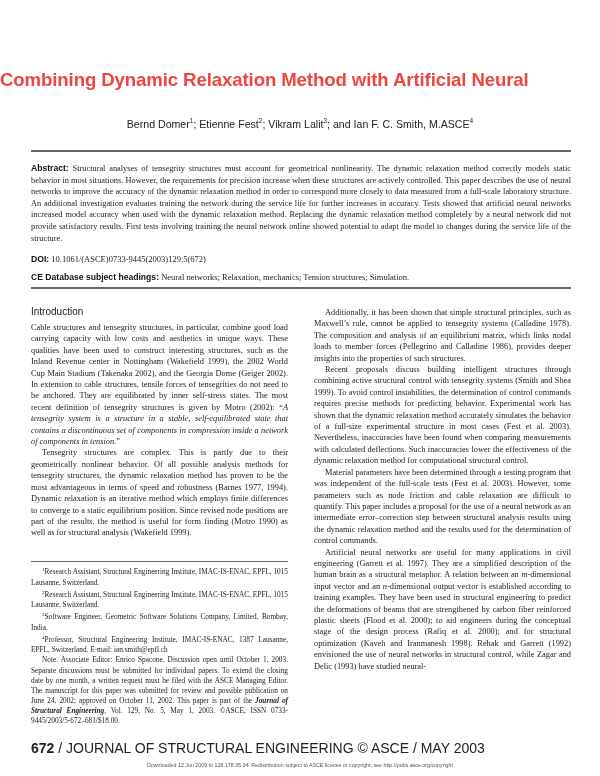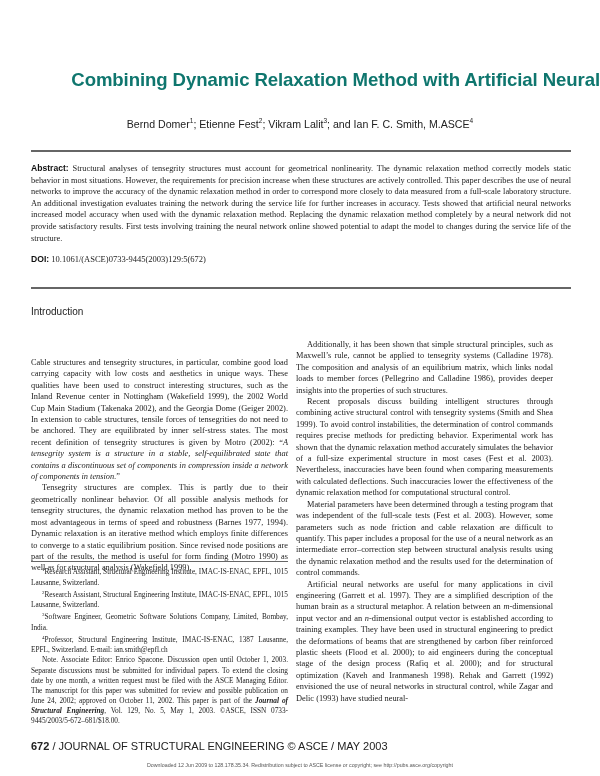--- a/index.html
+++ b/index.html
@@ -1,21 +1,21 @@
 <!DOCTYPE html>
 <html><head>
 <meta charset="utf-8">
 <style>
   html, body { margin: 0; padding: 0; background: #ffffff; }
   body { width: 600px; height: 776px; position: relative; overflow: hidden; color: #1a1a1a; }
   .page { position: absolute; left: 0; top: 0; width: 600px; height: 776px; }
   .title {
-    position: absolute; left: 0; top: 69px; width: 600px; text-align: right;
+    position: absolute; left: 0; top: 69px; width: 600px; text-align: left;
     font-family: "Liberation Sans", sans-serif; font-weight: bold; font-size: 18.6px;
-    line-height: 22px; color: #0f766e; letter-spacing: -0.1px;
+    line-height: 22px; color: #ef4444; letter-spacing: -0.1px;
   }
   .authors {
     position: absolute; left: 0; top: 117px; width: 600px; text-align: center;
     font-family: "Liberation Sans", sans-serif; font-size: 10.6px; color: #222;
   }
   .authors sup { font-size: 6.5px; }
   .rule-thick { position: absolute; left: 31px; width: 540px; height: 2px; background: #666; }
   .abstract {
     position: absolute; left: 31px; top: 163px; width: 540px;
     font-family: "Liberation Serif", serif; font-size: 8.35px; line-height: 11.6px;
@@ -26,38 +26,38 @@
     position: absolute; left: 31px; top: 254px; width: 540px;
     font-family: "Liberation Serif", serif; font-size: 8.5px; color: #222;
   }
   .keywords {
     position: absolute; left: 31px; top: 272px; width: 540px;
     font-family: "Liberation Serif", serif; font-size: 8.5px; color: #222;
   }
   .col { position: absolute; width: 257px; font-family: "Liberation Serif", serif;
          font-size: 8.35px; line-height: 11.4px; text-align: justify; color: #222; }
   .col p { margin: 0; text-indent: 11px; }
-  .col p.noindent { text-indent: 0; margin-top: 35px; }
+  .col p.noindent { text-indent: 0; }
   .left-col { left: 31px; top: 322px; }
-  .right-col { left: 296px; top: 307px; margin-top: 32px; }
+  .right-col { left: 314px; top: 307px; }
   .section-head {
     position: absolute; left: 31px; top: 306px;
     font-family: "Liberation Sans", sans-serif; font-size: 10px; color: #222;
   }
   .fn-rule { position: absolute; left: 31px; top: 561px; width: 257px; height: 1px; background: #666; }
   .footnotes {
     position: absolute; left: 31px; top: 565px; width: 257px;
     font-family: "Liberation Serif", serif; font-size: 7.3px; line-height: 10.1px;
     text-align: justify; color: #222;
   }
   .footnotes p { margin: 0; text-indent: 11px; }
   .footnotes sup { font-size: 5px; }
   .folio {
     position: absolute; left: 31px; top: 740px;
-    font-family: "Liberation Sans", sans-serif; font-size: 11px; color: #222;
+    font-family: "Liberation Sans", sans-serif; font-size: 14px; color: #222;
   }
   .folio b { font-weight: bold; }
   .download {
     position: absolute; left: 0; top: 762px; width: 600px; text-align: center;
     font-family: "Liberation Sans", sans-serif; font-size: 5.3px; color: #555;
   }
   i.it { font-style: italic; }
 </style>
 </head>
 <body>
@@ -77,20 +77,24 @@
   <div class="abstract">
     <span class="label-bold">Abstract:</span>
     <span>Structural analyses of tensegrity structures must account for geometrical nonlinearity. The dynamic relaxation method correctly models static behavior in most situations. However, the requirements for precision increase when these structures are actively controlled. This paper describes the use of neural networks to improve the accuracy of the dynamic relaxation method in order to correspond more closely to data measured from a full-scale laboratory structure. An additional investigation evaluates training the network during the service life for further increases in accuracy. Tests showed that artificial neural networks increased model accuracy when used with the dynamic relaxation method. Replacing the dynamic relaxation method completely by a neural network did not provide satisfactory results. First tests involving training the neural network online showed potential to adapt the model to changes during the service life of the structure.</span>
   </div>
 
   <div class="doi">
     <span class="label-bold">DOI:</span>
     <span>10.1061/(ASCE)0733-9445(2003)129:5(672)</span>
   </div>
 
+  <div class="keywords">
+    <span class="label-bold">CE Database subject headings:</span>
+    <span>Neural networks; Relaxation, mechanics; Tension structures; Simulation.</span>
+  </div>
 
   <div class="rule-thick" style="top:287px; height:1.5px;"></div>
 
   <div class="section-head">Introduction</div>
 
   <div class="col left-col">
     <p class="noindent"><span>Cable structures and tensegrity structures, in particular, combine good load carrying capacity with low costs and aesthetics in unique ways. These qualities have been used to construct interesting structures, such as the Inland Revenue center in Nottingham (Wakefield 1999), the 2002 World Cup Main Stadium (Takenaka 2002), and the Georgia Dome (Geiger 2002). In extension to cable structures, tensile forces of tensegrities do not need to be anchored. They are equilibrated by inner self-stress states. The most recent definition of tensegrity structures is given by Motro (2002): “</span><i class="it">A tensegrity system is a structure in a stable, self-equilibrated state that contains a discontinuous set of components in compression inside a network of components in tension.</i><span>”</span></p>
     <p>Tensegrity structures are complex. This is partly due to their geometrically nonlinear behavior. Of all possible analysis methods for tensegrity structures, the dynamic relaxation method has proven to be the most advantageous in terms of speed and robustness (Barnes 1977, 1994). Dynamic relaxation is an iterative method which employs finite differences to converge to a static equilibrium position. Since revised node positions are part of the results, the method is useful for form finding (Motro 1990) as well as for structural analysis (Wakefield 1999).</p>
   </div>
 

